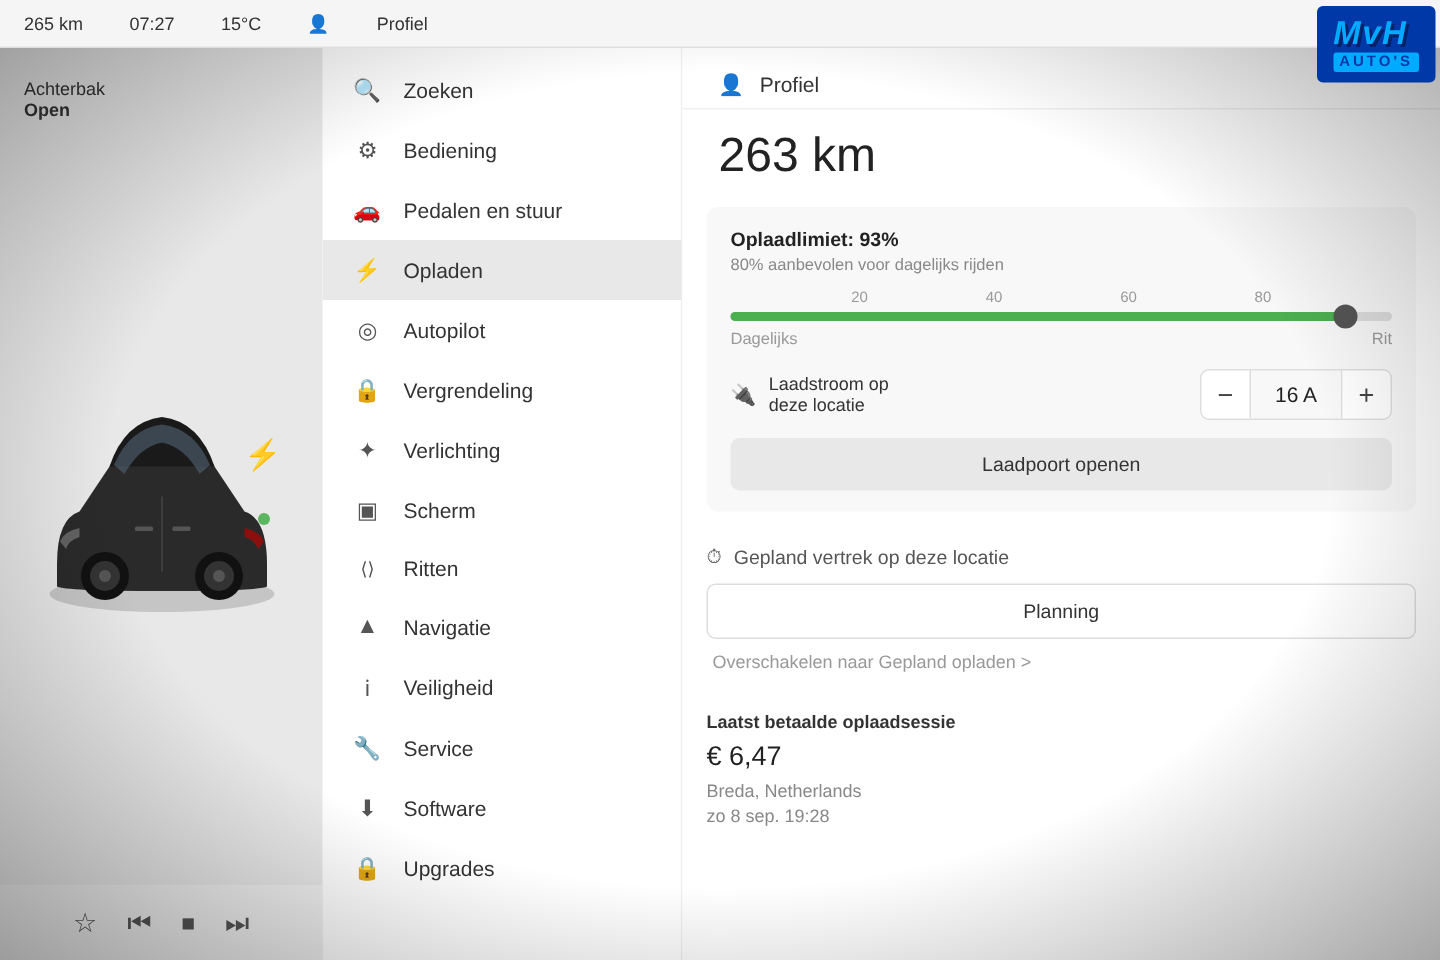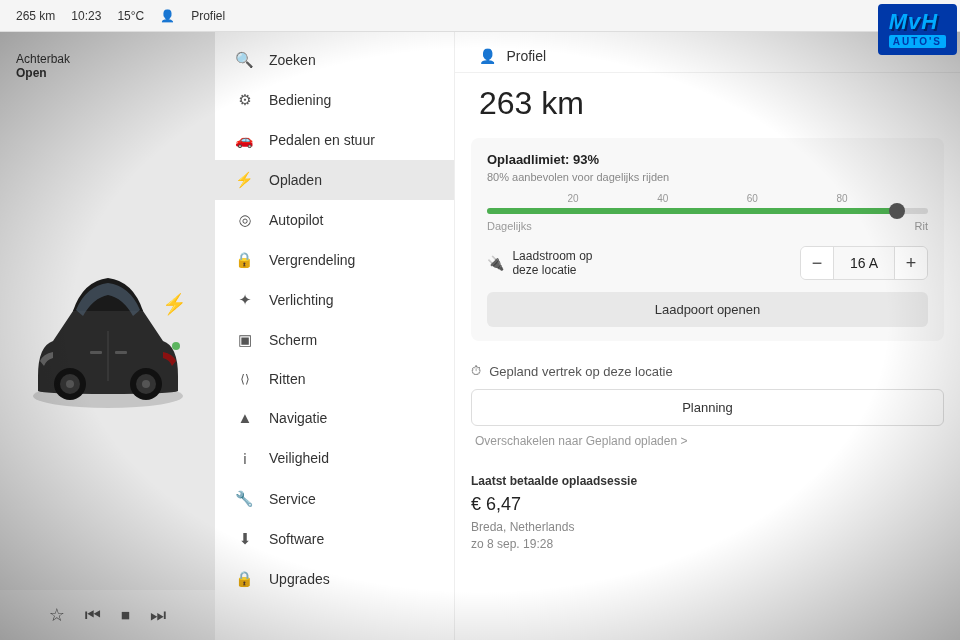--- a/index.html
+++ b/index.html
@@ -19,21 +19,21 @@
       background: #f5f5f5;
       display: flex;
       align-items: center;
       padding: 0 16px;
       gap: 20px;
       font-size: 12px;
       color: #333;
       z-index: 10;
       border-bottom: 1px solid #ddd;
     }
-    .status-bar .status-left { display: flex; align-items: flex-start; gap: 16px; flex: 1; }
+    .status-bar .status-left { display: flex; align-items: flex-start; gap: 31px; flex: 1; }
     .status-bar .status-right { display: flex; align-items: center; gap: 12px; }
 
     
     .main-container {
       position: absolute;
       top: 32px; left: 0; right: 0; bottom: 0;
       display: flex;
       background: #fff;
     }
 
@@ -372,21 +372,21 @@
 
     
     .plug-icon { font-size: 14px; }
   </style>
 </head>
 <body>
 
 <div class="status-bar">
   <div class="status-left">
     <span>265 km</span>
-    <span>10:23</span>
+    <span>07:27</span>
     <span>15°C</span>
     <span>👤</span>
     <span>Profiel</span>
   </div>
   <div class="status-right">
     <span>🔋 <span>50%</span></span>
   </div>
 </div>
 
 <div class="main-container">

